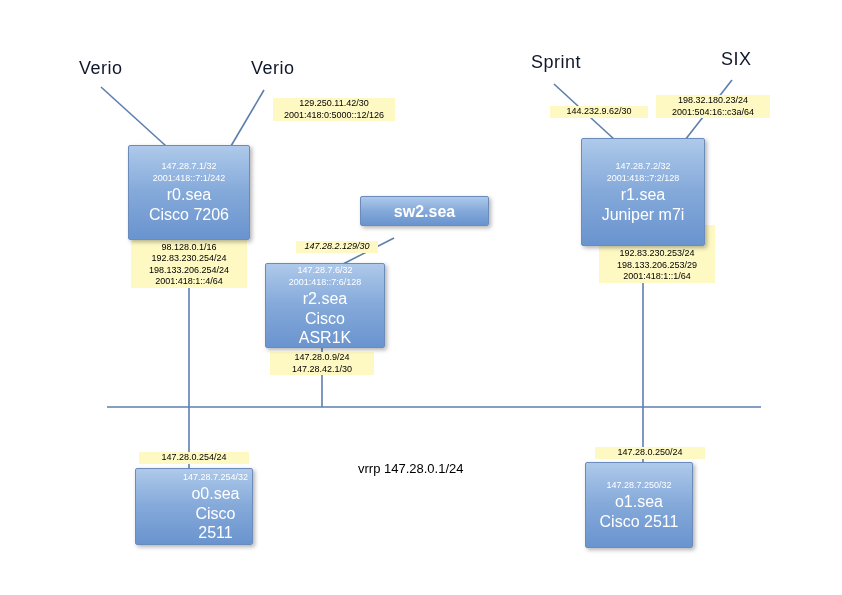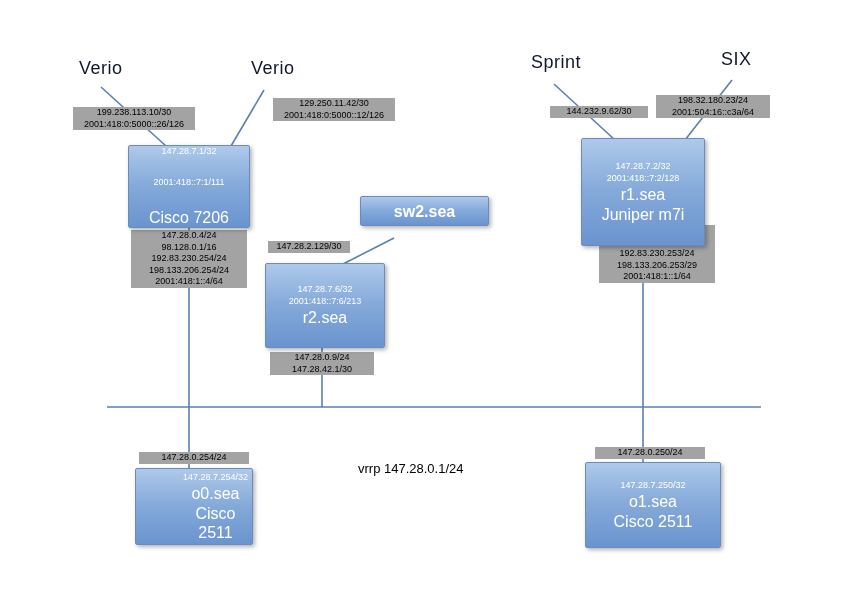--- a/index.html
+++ b/index.html
@@ -4,21 +4,21 @@
 <style>
   * { margin:0; padding:0; box-sizing:border-box; }
   html,body { background:#ffffff; font-family:"Liberation Sans", sans-serif; }
   .canvas { position:relative; width:842px; height:595px; background:#ffffff; overflow:hidden; }
   .links { position:absolute; left:0; top:0; z-index:0; }
   .links line { stroke:#5c7fae; stroke-width:1.6; }
   .provider { position:absolute; font-size:18px; color:#0f172a; letter-spacing:.5px; z-index:1; }
   .annot { position:absolute; font-size:13px; color:#000; z-index:1;margin-top:48px; }
   .ip {
     position:absolute; font-size:9px; line-height:11.5px; color:#000;
-    text-align:center; white-space:pre-line; background:#a3a3a3; z-index:1;
+    text-align:center; white-space:pre-line; background:#fef9c3; z-index:1;
   }
   .node {
     position:absolute; z-index:2;
     background:linear-gradient(180deg, #aec9ea 0%, #85aada 48%, #6a94cf 100%);
     border:1px solid #6b8cba; border-radius:2px;
     box-shadow:2px 2px 4px rgba(0,0,0,.3);
     color:#fff; text-align:center;
     display:flex; flex-direction:column; justify-content:center; gap:1px;
   }
   .lo { font-size:9px; line-height:11px; }
@@ -39,76 +39,77 @@
     <line x1="322" y1="347" x2="322" y2="407"></line>
     <line x1="394" y1="238" x2="343" y2="264"></line>
     <line x1="107" y1="407" x2="761" y2="407"></line>
   </svg>
 
   <div class="provider" style="left:79px; top:58px;">Verio</div>
   <div class="provider" style="left:251px; top:58px;">Verio</div>
   <div class="provider" style="left:531px; top:52px;">Sprint</div>
   <div class="provider" style="left:721px; top:49px;">SIX</div>
 
-  <div class="ip" style="left:73px;  top:107px; width:122px;">199.238.113.10/30
-2001:418:0:5000::26/126</div>
   <div class="ip" style="left:273px; top:98px;  width:122px;">129.250.11.42/30
 2001:418:0:5000::12/126</div>
   <div class="ip" style="left:550px; top:106px; width:98px;">144.232.9.62/30</div>
   <div class="ip" style="left:656px; top:95px;  width:114px;">198.32.180.23/24
 2001:504:16::c3a/64</div>
 
   <div class="ip" style="left:131px; top:230px; width:116px;">147.28.0.4/24
 98.128.0.1/16
 192.83.230.254/24
 198.133.206.254/24
 2001:418:1::4/64</div>
   <div class="ip" style="left:599px; top:225px; width:116px;">147.28.0.5/24
 98.128.0.2/16
 192.83.230.253/24
 198.133.206.253/29
 2001:418:1::1/64</div>
   <div class="ip" style="left:270px; top:352px; width:104px;">147.28.0.9/24
 147.28.42.1/30</div>
-  <div class="ip" style="left:268px; top:241px; width:82px;">147.28.2.129/30</div>
+  <div class="ip" style="left:296px; top:241px; width:82px;font-style:italic;">147.28.2.129/30</div>
   <div class="ip" style="left:139px; top:452px; width:110px;">147.28.0.254/24</div>
   <div class="ip" style="left:595px; top:447px; width:110px;">147.28.0.250/24</div>
 
   <div class="annot" style="left:358px; top:413px;">vrrp 147.28.0.1/24</div>
 
-  <div class="node" style="left:128px; top:145px; width:122px; height:83px;justify-content:space-between;">
+  <div class="node" style="left:128px; top:145px; width:122px; height:95px;">
     <div class="lo">147.28.7.1/32</div>
-    <div class="lo">2001:418::7:1/111</div>
+    <div class="lo">2001:418::7:1/242</div>
+    <div class="node-name">r0.sea</div>
     <div class="node-model">Cisco 7206</div>
   </div>
 
   <div class="node" style="left:581px; top:138px; width:124px; height:108px;">
     <div class="lo">147.28.7.2/32</div>
     <div class="lo">2001:418::7:2/128</div>
     <div class="node-name">r1.sea</div>
     <div class="node-model">Juniper m7i</div>
   </div>
 
   <div class="node" style="left:360px; top:196px; width:129px; height:30px;font-weight:bold;">
     <div class="node-name">sw2.sea</div>
   </div>
 
   <div class="node" style="left:265px; top:263px; width:120px; height:85px;">
     <div class="lo">147.28.7.6/32</div>
-    <div class="lo">2001:418::7:6/213</div>
+    <div class="lo">2001:418::7:6/128</div>
     <div class="node-name">r2.sea</div>
+    <div class="node-model">Cisco
+ASR1K</div>
   </div>
 
   <div class="node" style="left:135px; top:468px; width:118px; height:77px;padding-left:43px;">
     <div class="lo">147.28.7.254/32</div>
     <div class="node-name">o0.sea</div>
     <div class="node-model">Cisco 2511</div>
   </div>
 
-  <div class="node" style="left:585px; top:462px; width:136px; height:86px;">
+  <div class="node" style="left:585px; top:462px; width:108px; height:86px;">
     <div class="lo">147.28.7.250/32</div>
     <div class="node-name">o1.sea</div>
     <div class="node-model">Cisco 2511</div>
   </div>
 
   <div class="annot" style="left:62px; top:556px; font-size:12px;">2016.01.29</div>
 
 </div>
 
 </body></html>

